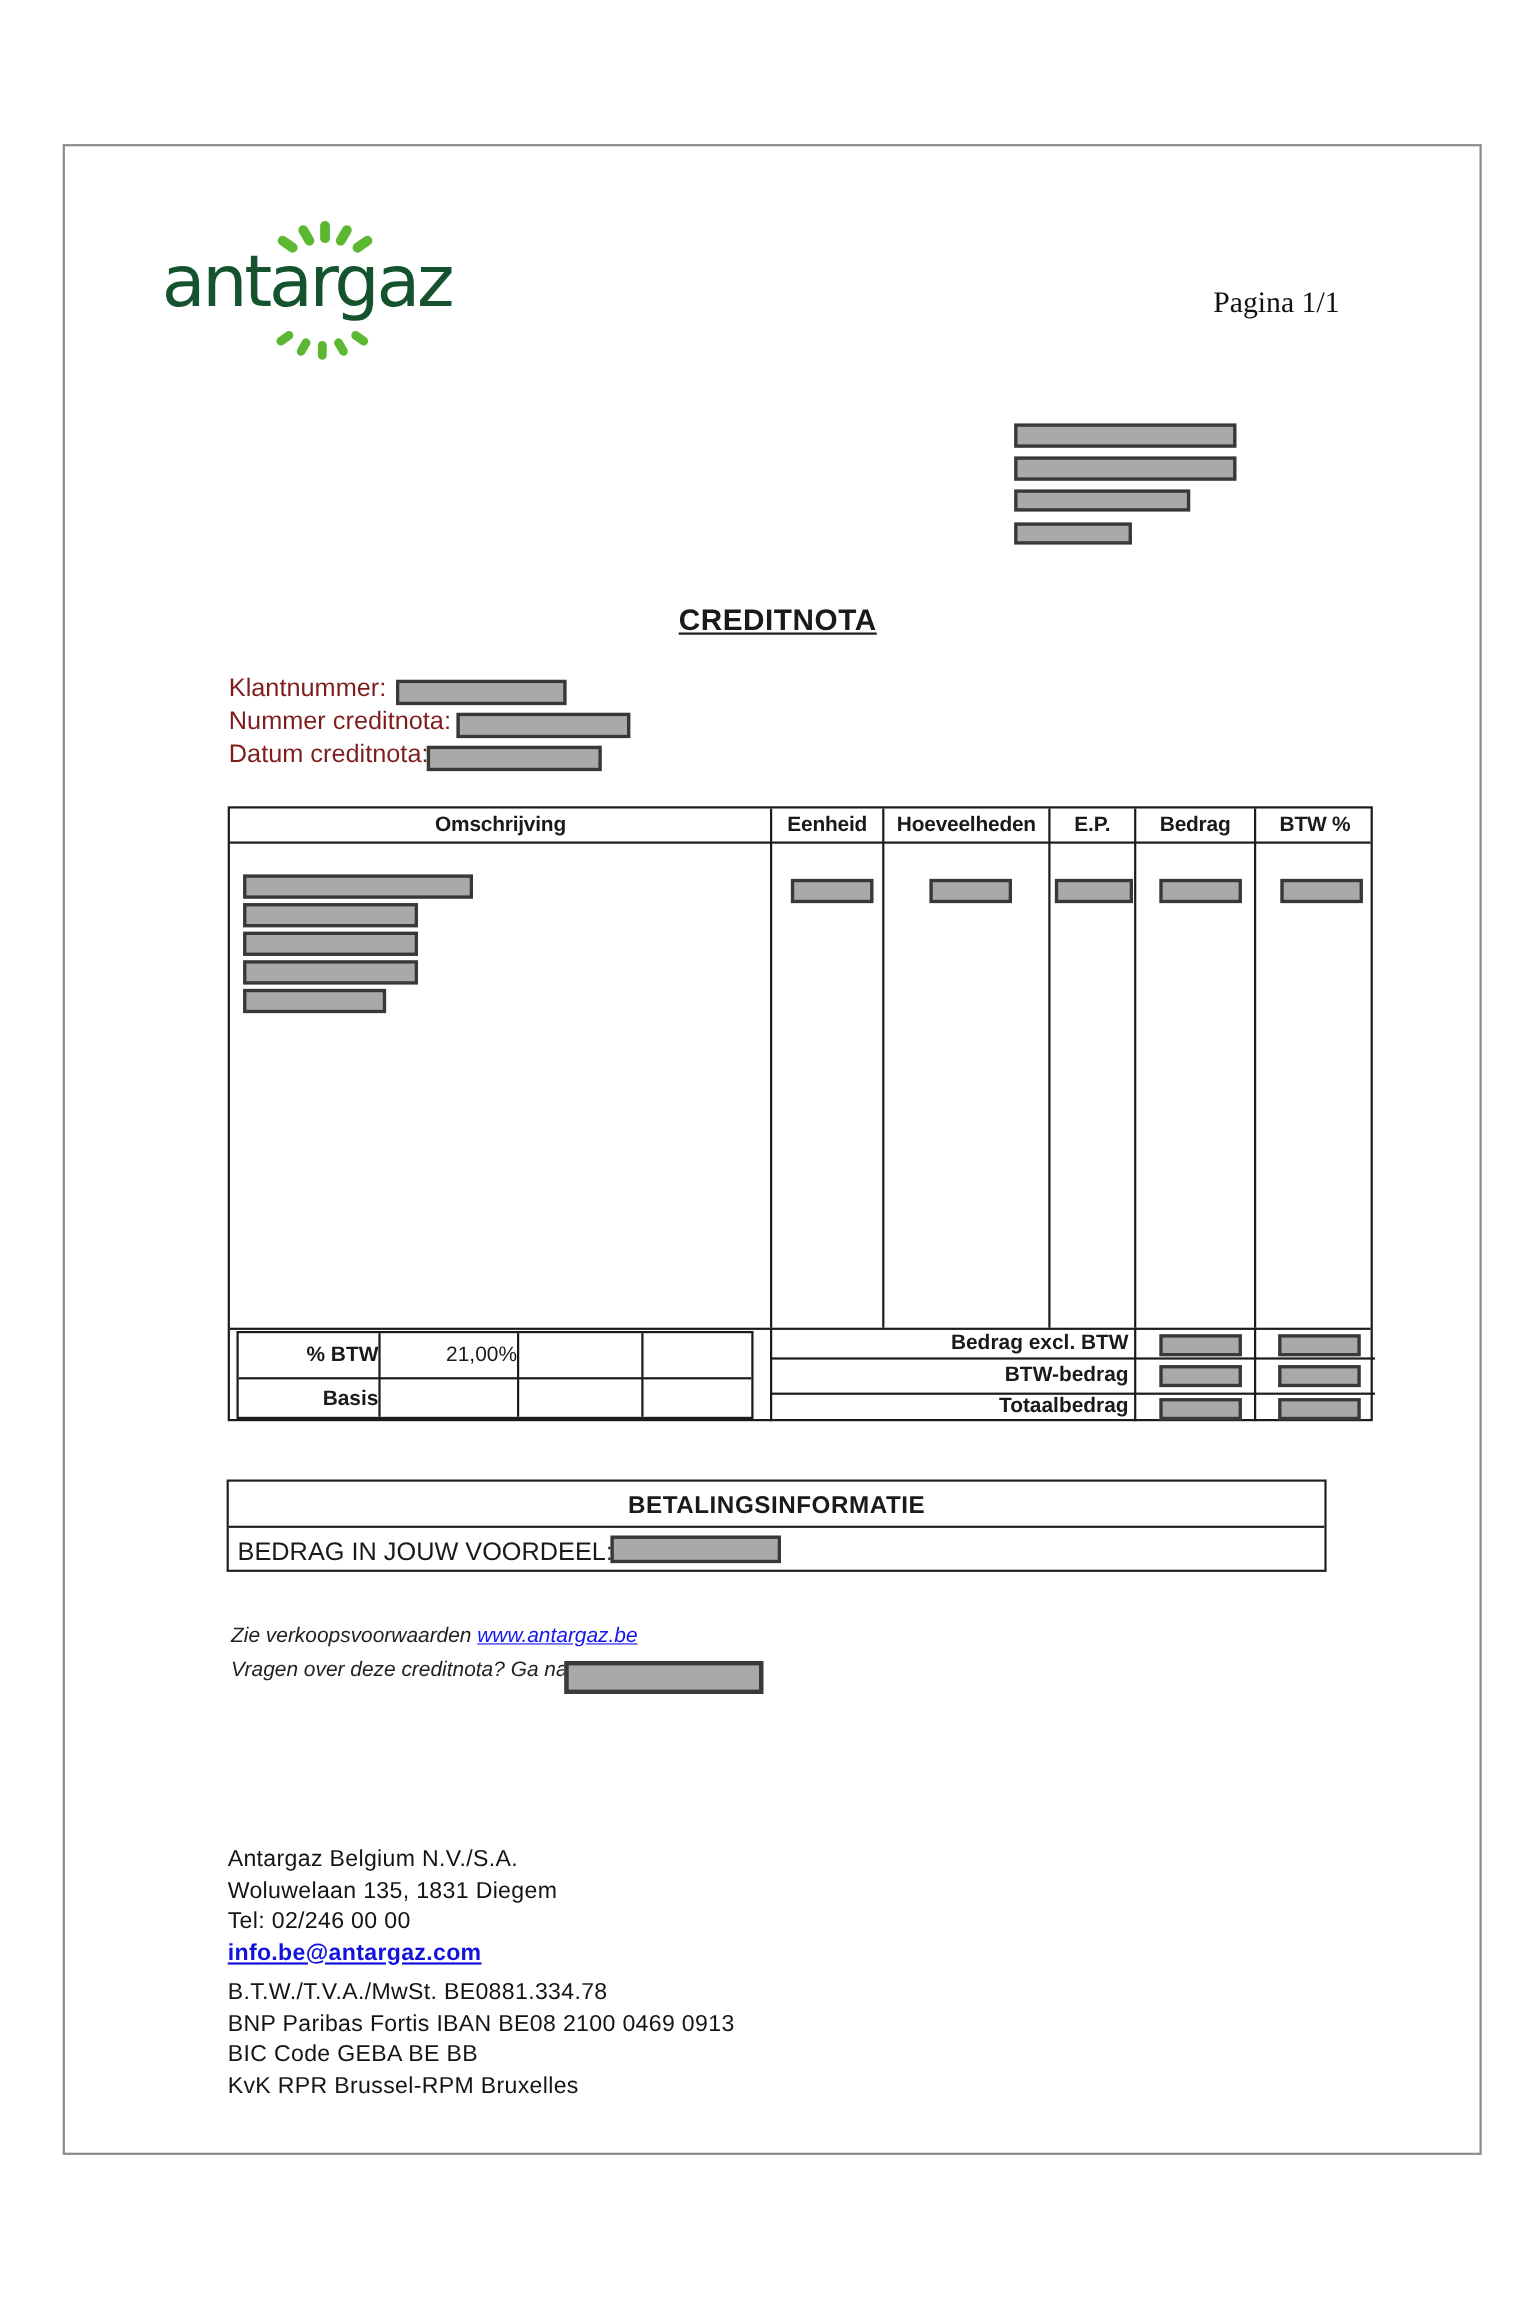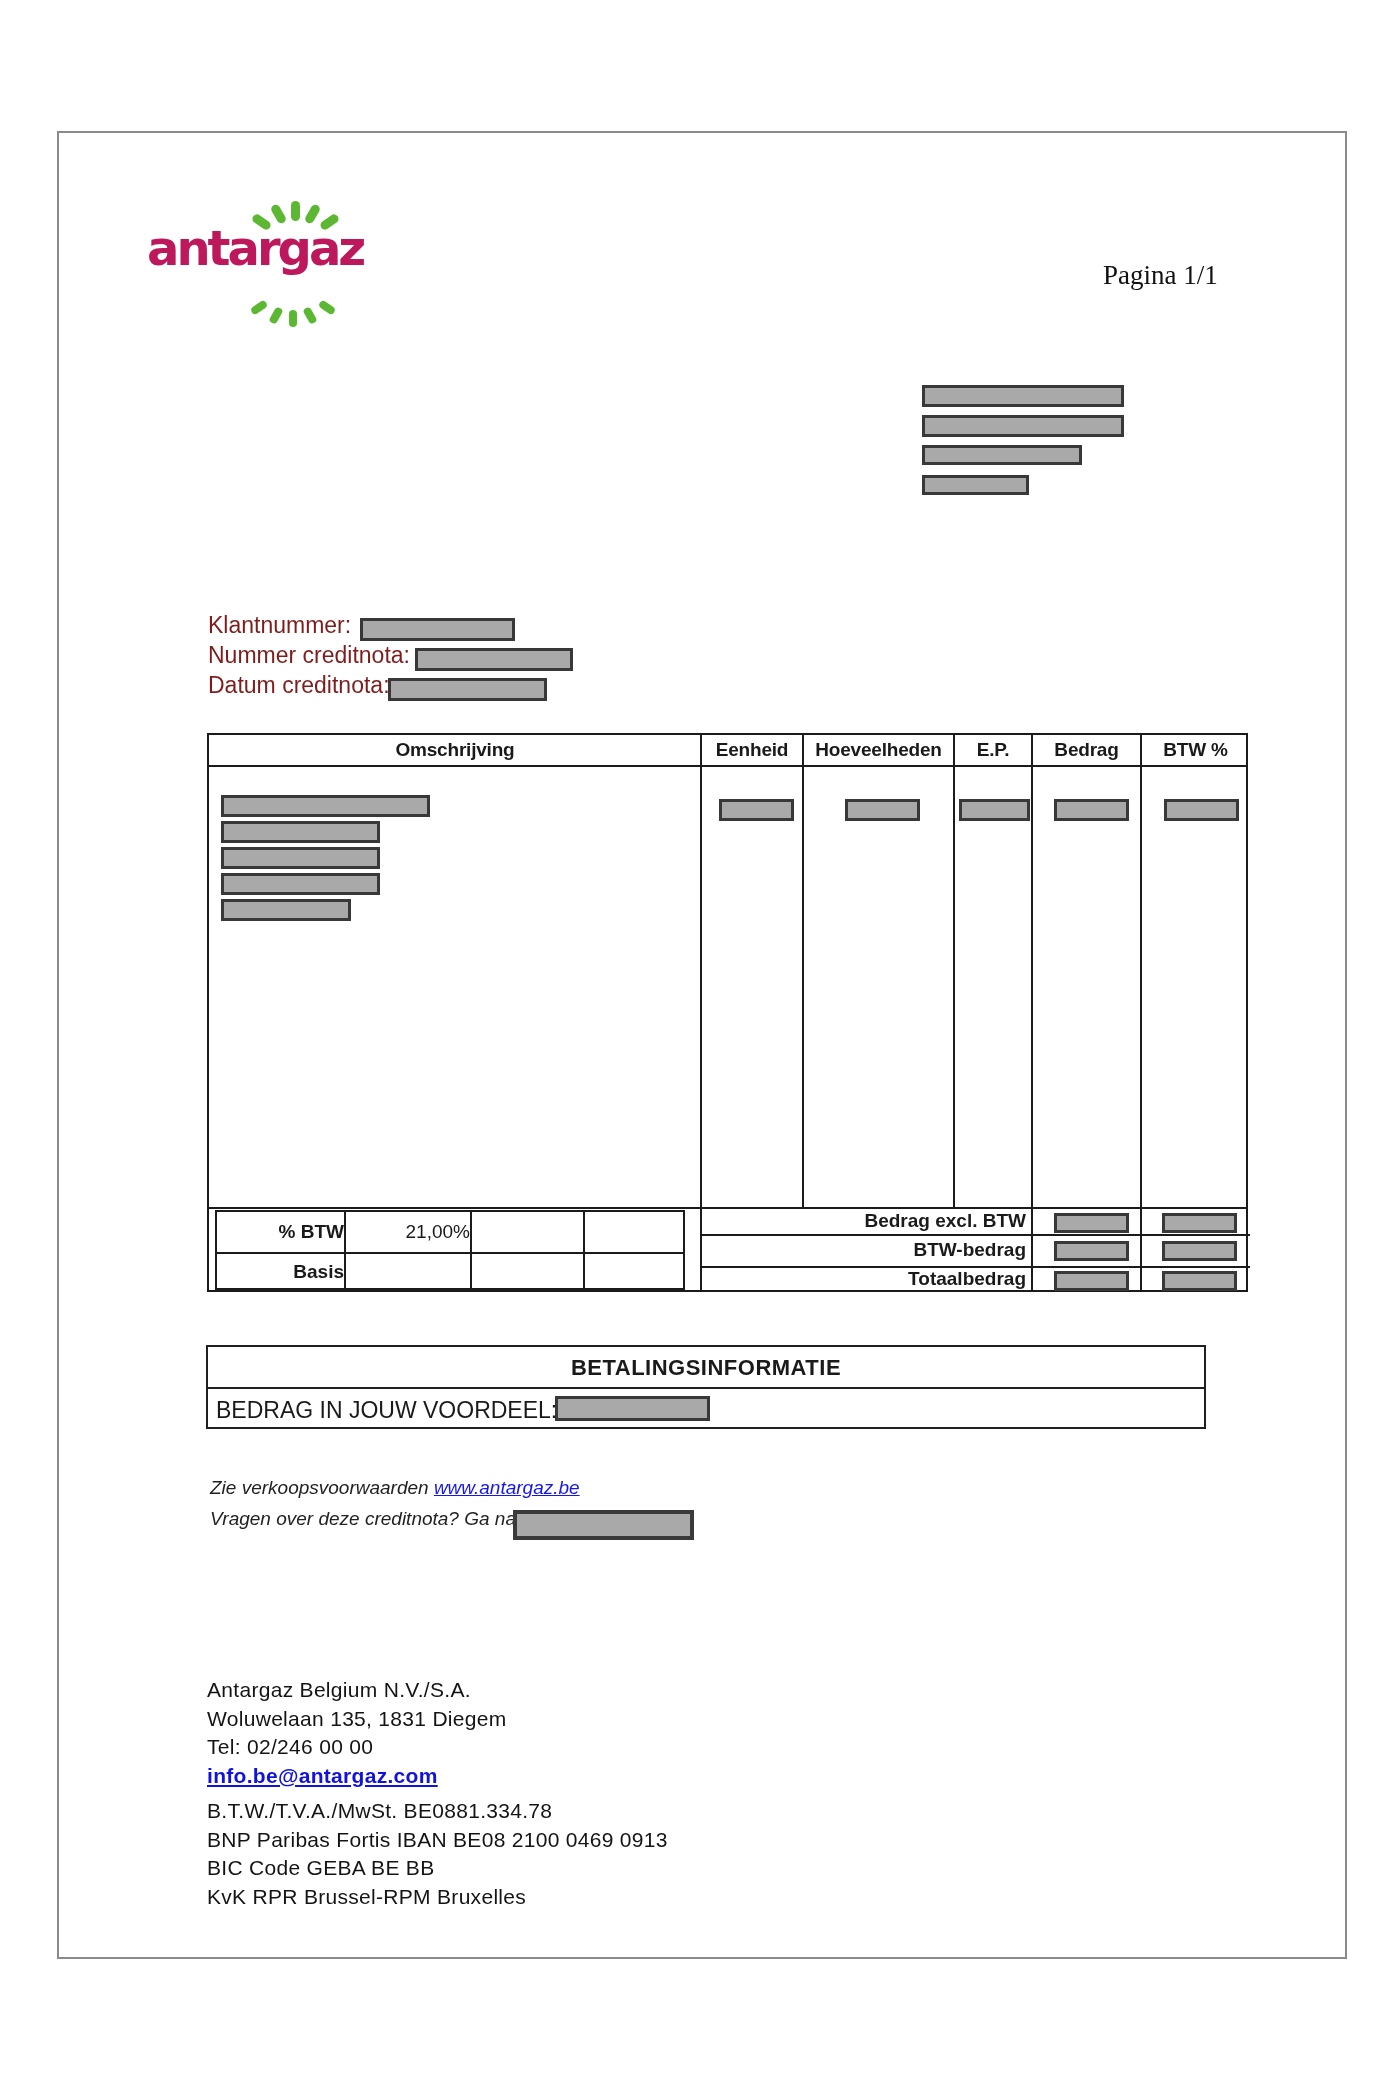--- a/index.html
+++ b/index.html
@@ -6,21 +6,21 @@
   .canvas{position:relative;width:1397px;height:2095px;background:#ffffff;overflow:hidden;
           font-family:"Liberation Sans",sans-serif;color:#1a1a1a;}
   .abs{position:absolute;box-sizing:border-box;}
 
   
   .page-border{left:57px;top:131px;width:1290px;height:1828px;border:2px solid #8a8a8a;}
 
   
   .logo{left:145px;top:190px;width:330px;height:140px;}
   .logo-word{position:absolute;left:2px;top:34px;font-family:"DejaVu Sans",sans-serif;
-             font-weight:bold;font-size:48px;line-height:1;color:#be185d;letter-spacing:-3px;}
+             font-weight:normal;font-size:65px;line-height:1;color:#14532d;letter-spacing:-3px;}
   .rays{position:absolute;}
   .rays-top{left:112px;top:10px;width:78px;height:34px;}
   .rays-bottom{left:108px;top:104px;width:78px;height:34px;transform:rotate(180deg);}
   .ray{position:absolute;width:9px;height:20px;background:#5cb832;border-radius:5px;}
   .rays-bottom .ray{width:8px;height:17px;}
   .ray:nth-child(1){left:0;top:12px;transform:rotate(-55deg);}
   .ray:nth-child(2){left:17px;top:4px;transform:rotate(-30deg);}
   .ray:nth-child(3){left:34px;top:1px;}
   .ray:nth-child(4){left:51px;top:4px;transform:rotate(30deg);}
   .ray:nth-child(5){left:68px;top:12px;transform:rotate(55deg);}
@@ -136,20 +136,21 @@
     </div>
   </div>
 
   <div class="abs pagina">Pagina 1/1</div>
 
   <div class="redact addr1"></div>
   <div class="redact addr2"></div>
   <div class="redact addr3"></div>
   <div class="redact addr4"></div>
 
+  <div class="abs doc-title">CREDITNOTA</div>
 
   <div class="meta-label ml1">Klantnummer:</div>
   <div class="redact mb1"></div>
   <div class="meta-label ml2">Nummer creditnota:</div>
   <div class="redact mb2"></div>
   <div class="meta-label ml3">Datum creditnota:</div>
   <div class="redact mb3"></div>
 
   <div class="abs table">
     <div class="hcell hc1">Omschrijving</div>

